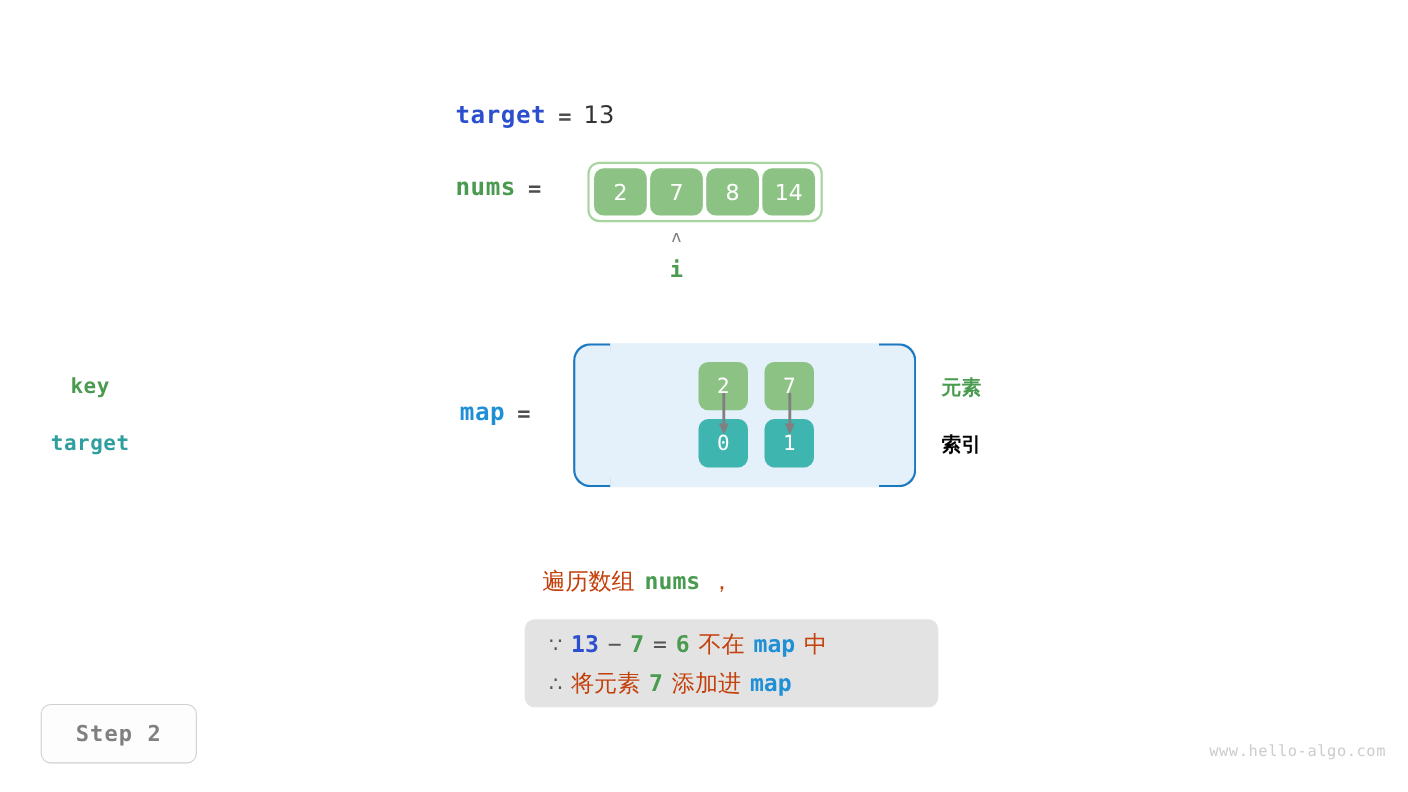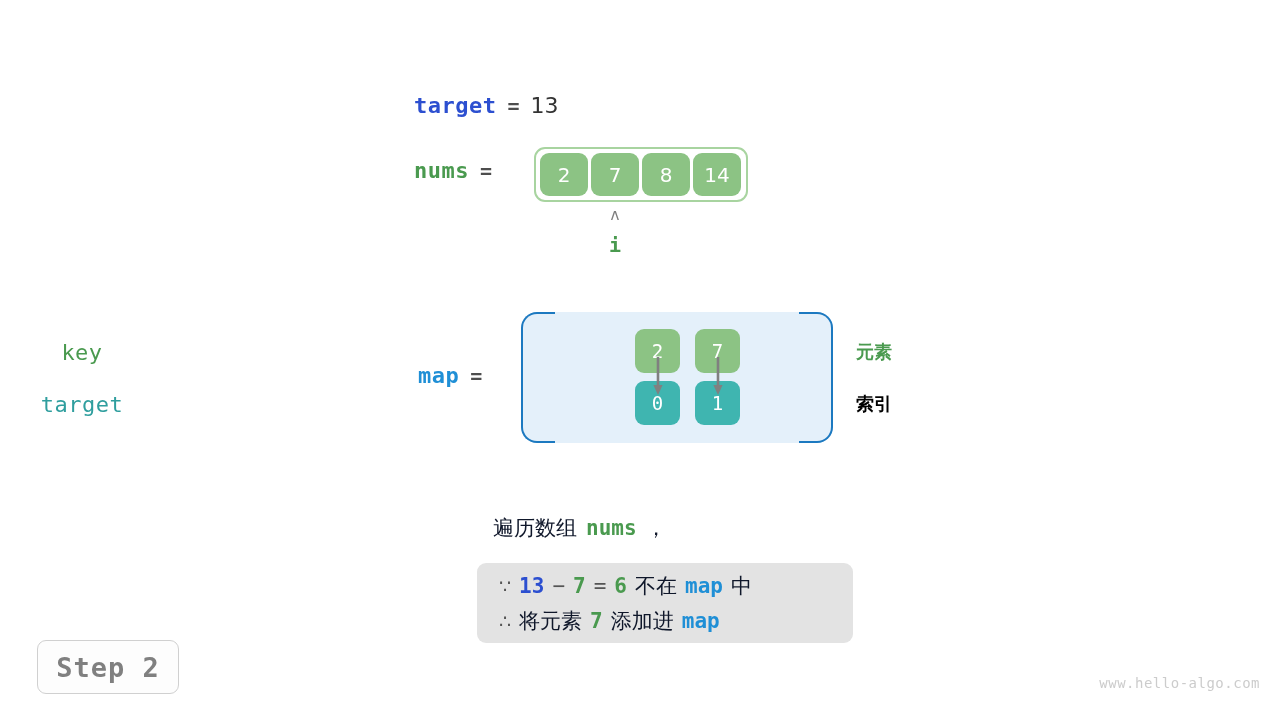--- a/index.html
+++ b/index.html
@@ -160,22 +160,22 @@
     border-left: none;
     border-top-left-radius: 0;
     border-bottom-left-radius: 0;
   }
 
   .map-rowlabel {
     position: absolute;
     left: 38px;
     width: 88px;
     text-align: center;
-    font-size: 22px;
-    font-weight: normal;
+    font-size: 19px;
+    font-weight: bold;
     letter-spacing: 0.5px;
   }
   #map-label-key { top: 340px; color: #4a9a4f; }
   #map-label-value { top: 392px; color: #2f9e9e; }
 
   .map-cell {
     position: absolute;
     width: 45px;
     height: 44px;
     border-radius: 9px;
@@ -214,21 +214,21 @@
   #caption-intro {
     position: absolute;
     left: 493px;
     top: 514px;
     display: flex;
     align-items: baseline;
     gap: 9px;
     white-space: nowrap;
   }
   .cn-text {
-    color: #0f172a;
+    color: #c2410c;
     font-size: 21px;
     font-family: "DejaVu Sans", "Liberation Sans", sans-serif;
   }
   .code-green {
     color: #4a9a4f;
     font-size: 21px;
     font-weight: bold;
     font-family: "DejaVu Sans Mono", "Liberation Mono", monospace;
   }
   .code-lblue {
@@ -284,21 +284,21 @@
     width: 142px;
     height: 54px;
     box-sizing: border-box;
     border: 1px solid #d0d0d0;
     border-radius: 9px;
     background: #fdfdfd;
     display: flex;
     align-items: center;
     justify-content: center;
     color: #808080;
-    font-size: 27px;
+    font-size: 20px;
     font-weight: bold;
     letter-spacing: 1px;
   }
 
   
   #watermark {
     position: absolute;
     right: 20px;
     top: 675px;
     color: #cccccc;

